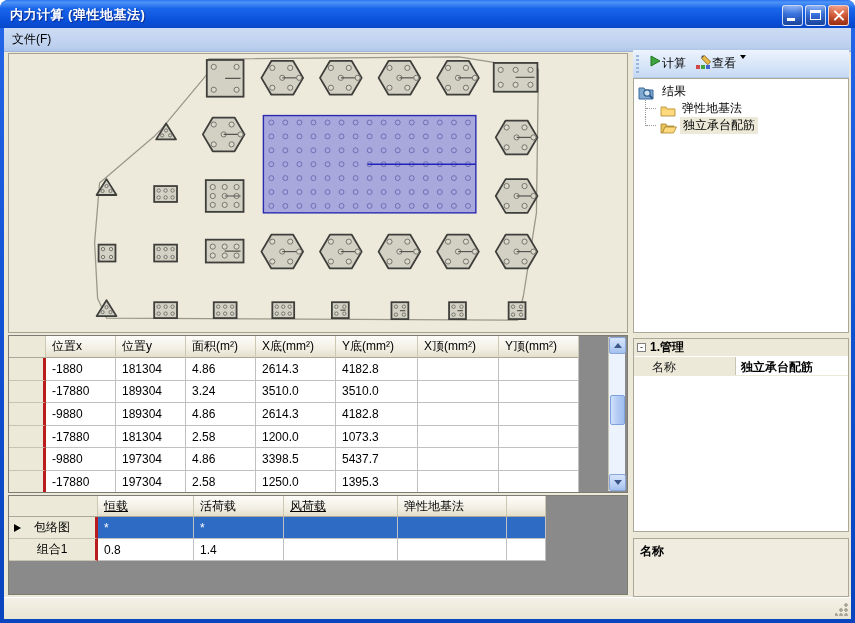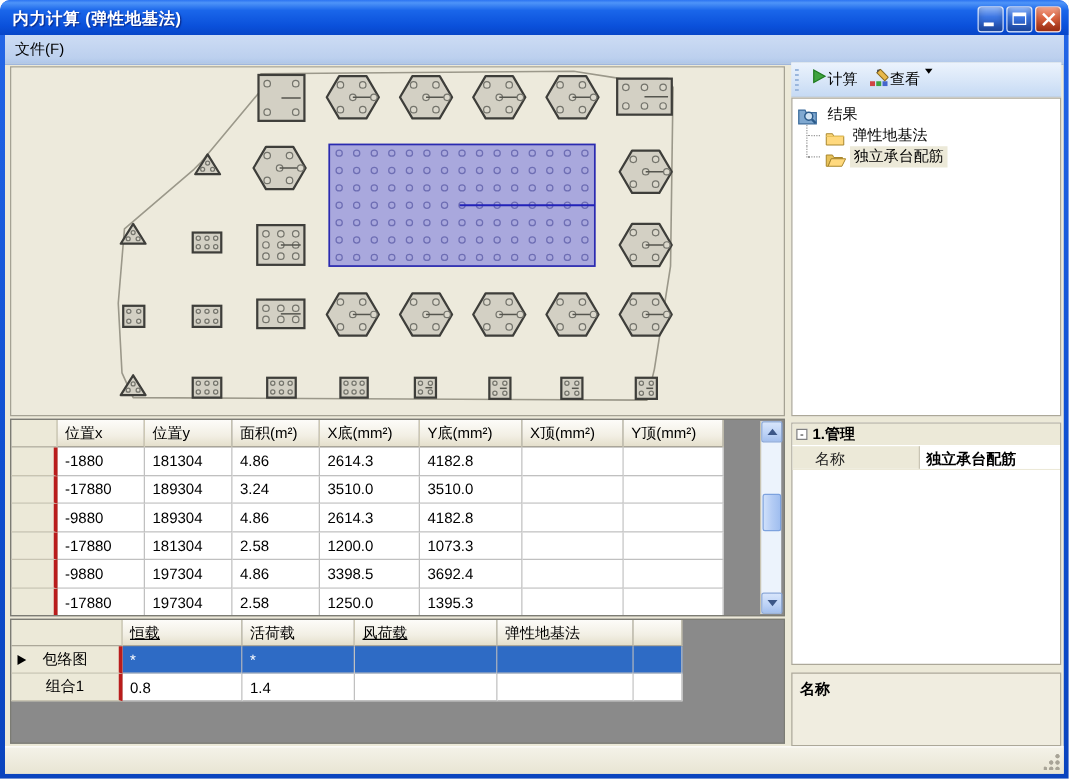--- a/index.html
+++ b/index.html
@@ -455,21 +455,21 @@
             <div class="tcell" style="width: 82px; height: 22.6px;">1073.3</div>
             <div class="tcell" style="width: 81px; height: 22.6px;"></div>
             <div class="tcell" style="width: 80px; height: 22.6px;"></div>
           </div>
           <div class="trow">
             <div class="tcell rowhdr" style="width: 37px; height: 22.6px;"></div>
             <div class="tcell" style="width: 70px; height: 22.6px;">-9880</div>
             <div class="tcell" style="width: 70px; height: 22.6px;">197304</div>
             <div class="tcell" style="width: 70px; height: 22.6px;">4.86</div>
             <div class="tcell" style="width: 80px; height: 22.6px;">3398.5</div>
-            <div class="tcell" style="width: 82px; height: 22.6px;">3692.4</div>
+            <div class="tcell" style="width: 82px; height: 22.6px;">5437.7</div>
             <div class="tcell" style="width: 81px; height: 22.6px;"></div>
             <div class="tcell" style="width: 80px; height: 22.6px;"></div>
           </div>
           <div class="trow">
             <div class="tcell rowhdr" style="width: 37px; height: 22.6px;"></div>
             <div class="tcell" style="width: 70px; height: 22.6px;">-17880</div>
             <div class="tcell" style="width: 70px; height: 22.6px;">197304</div>
             <div class="tcell" style="width: 70px; height: 22.6px;">2.58</div>
             <div class="tcell" style="width: 80px; height: 22.6px;">1250.0</div>
             <div class="tcell" style="width: 82px; height: 22.6px;">1395.3</div>

